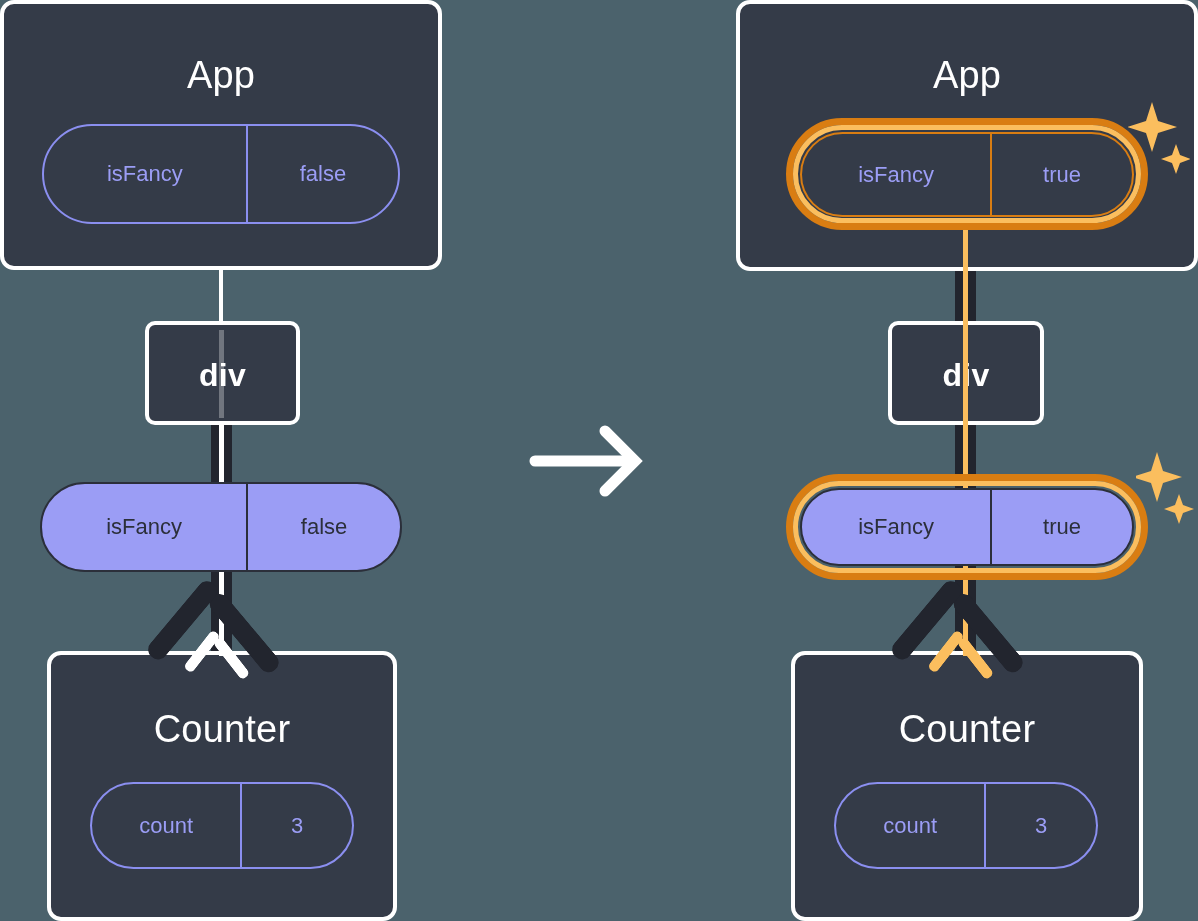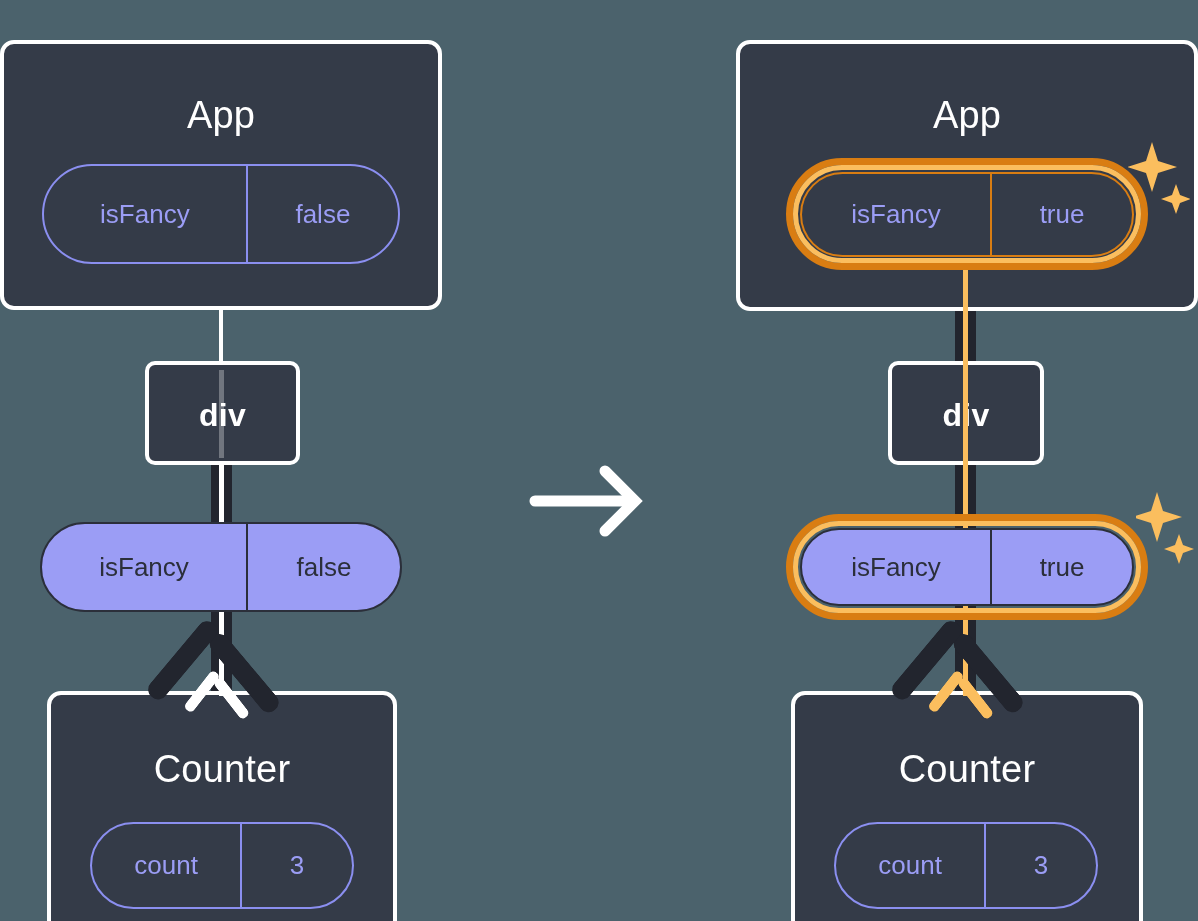--- a/index.html
+++ b/index.html
@@ -3,21 +3,21 @@
 <meta charset="utf-8">
 <style>
   html,body{margin:0;padding:0;}
   body{
     width:1198px;height:921px;
     background:#4b626c;
     font-family:"Liberation Sans", sans-serif;
     overflow:hidden;
     position:relative;
   }
-  .stage{position:absolute;inset:0;margin-top:40px;}
+  .stage{position:absolute;inset:0;}
 
   
   .box{
     position:absolute;
     background:#343b48;
     border:4px solid #ffffff;
     border-radius:14px;
     box-sizing:border-box;
     z-index:5;
   }
@@ -36,21 +36,21 @@
   .pill{
     position:absolute;
     box-sizing:border-box;
     display:flex;
     align-items:stretch;
     border-radius:999px;
     z-index:8;
   }
   .pill .cell{
     display:flex;align-items:center;justify-content:center;
-    font-size:26px;
+    font-size:22px;
     box-sizing:border-box;
   }
   .pill .cell.k{flex:0 0 57%;}
   .pill .cell.v{flex:1 1 auto;}
 
   
   .pill.outline{
     border:2px solid #8b8ff0;
     background:transparent;
   }

